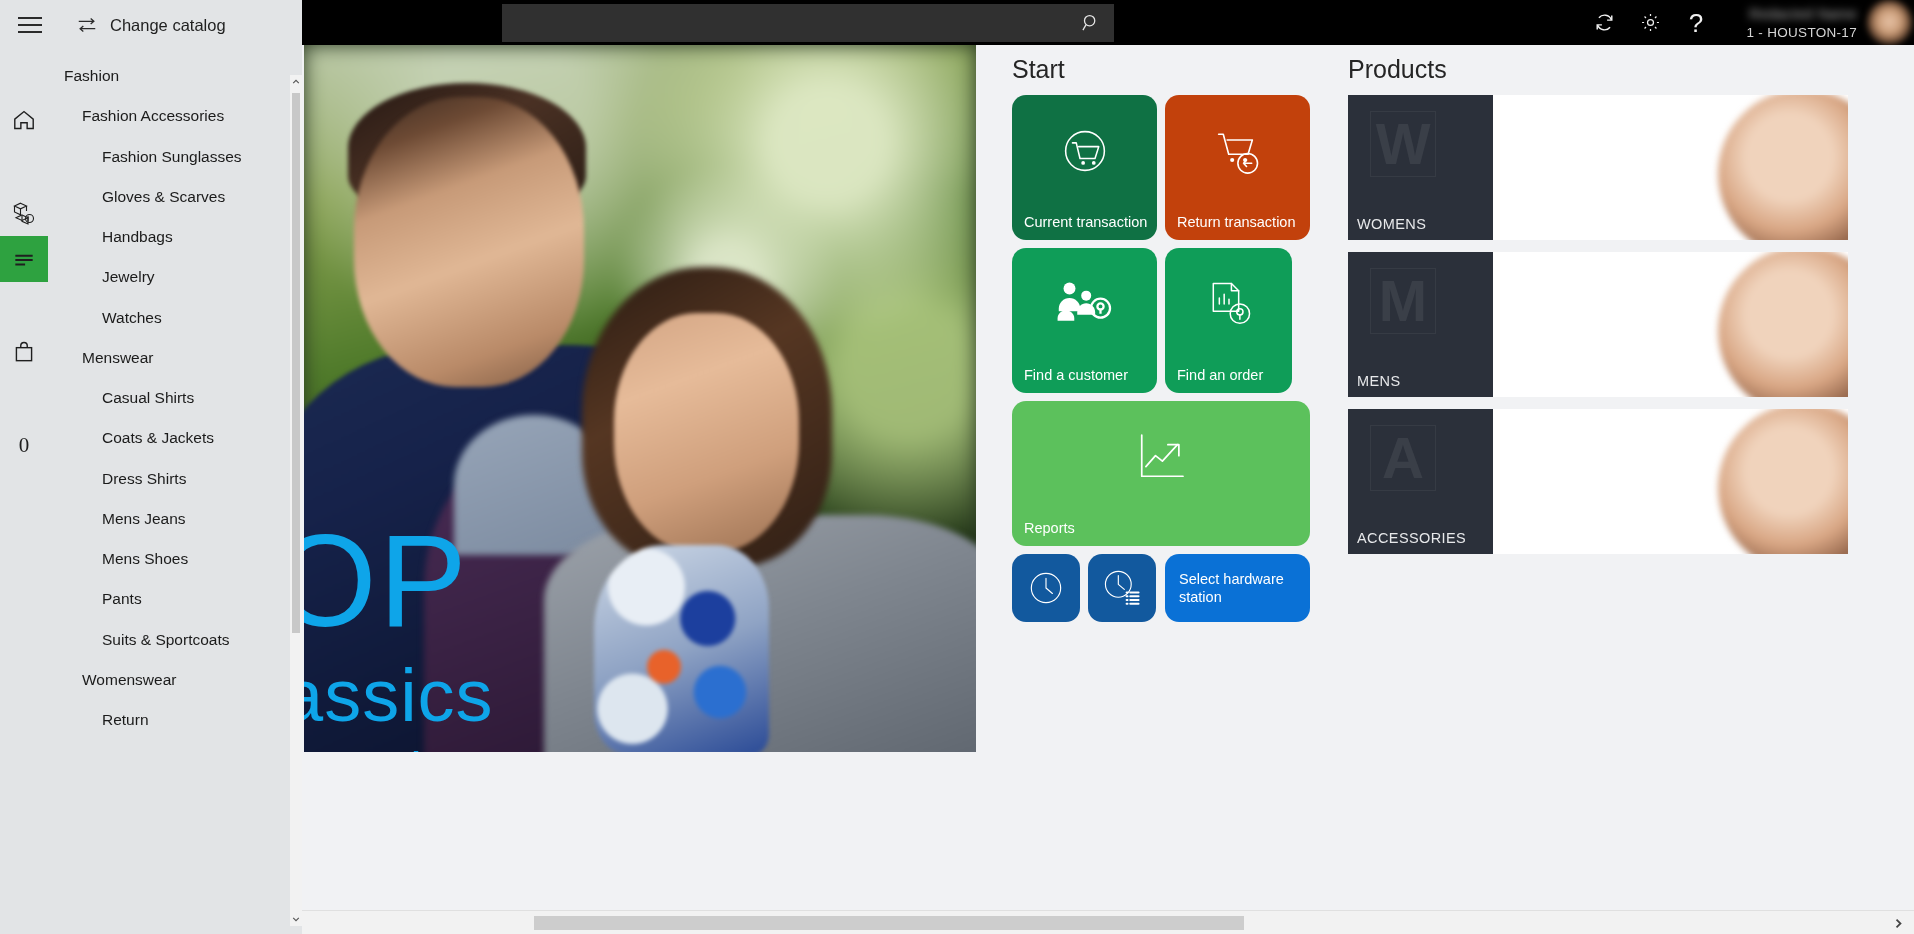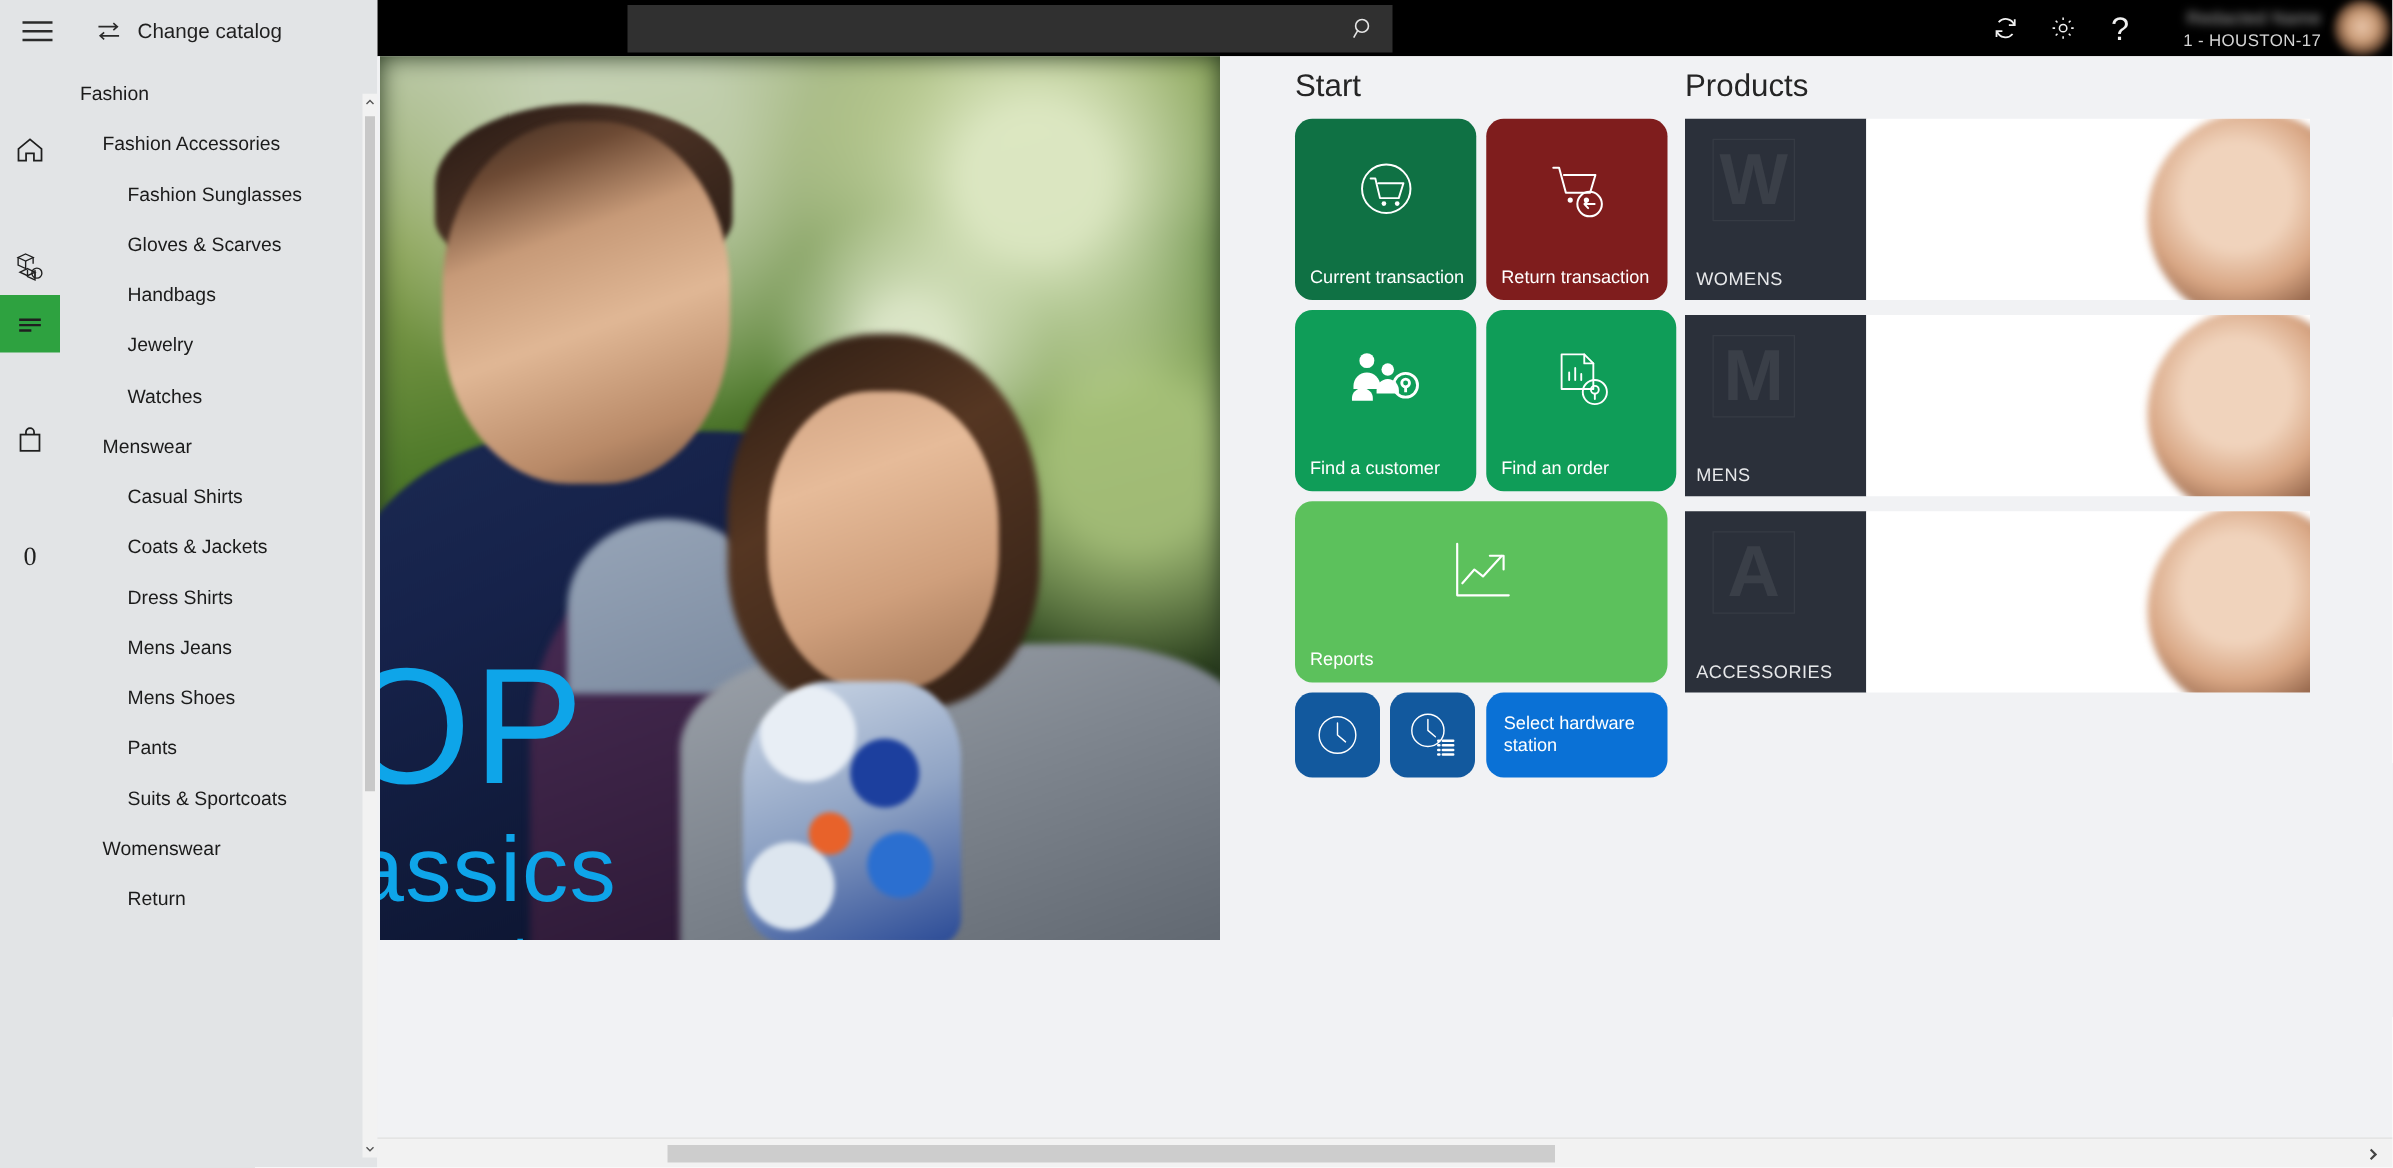--- a/index.html
+++ b/index.html
@@ -261,21 +261,20 @@
   .hero-word3 {
     position: absolute; left: -18px; top: 700px;
     font-size: 50px; font-weight: 300; letter-spacing: 1px;
     font-family: "Liberation Sans", sans-serif; line-height: 1;
   }
 
   
   .start-col {
     position: absolute; left: 710px; top: 0;
     width: 320px;
-    margin-left: 24px;
   }
   .section-title {
     font-size: 25px; font-weight: 300; color: #252525;
     margin: 12px 0 13px 0; line-height: 1;
   }
   .tile-grid { position: relative; }
   .tile {
     position: absolute;
     cursor: pointer;
     overflow: hidden;
@@ -511,21 +510,21 @@
             <div class="tile-icon-wrap" style="top: 0px; height: 111px;">
               <svg width="60" height="60" viewBox="0 0 48 48" fill="none" stroke="#ffffff" stroke-width="1.25" stroke-linecap="round" stroke-linejoin="round">
         <circle cx="24" cy="24" r="15.5"></circle>
         <path d="M14 17.5h3l3 12.5h12l3-9.5H19"></path>
         <circle cx="22.5" cy="33.5" r="1.5" fill="#fff" stroke="none"></circle>
         <circle cx="31" cy="33.5" r="1.5" fill="#fff" stroke="none"></circle>
               </svg>
             </div>
             <div class="tile-label">Current transaction</div>
           </div>
-          <div class="tile" style="left: 153px; top: 0px; width: 145px; height: 145px; background: #7f1d1d;">
+          <div class="tile" style="left: 153px; top: 0px; width: 145px; height: 145px; background: #c2410c;">
             <div class="tile-icon-wrap" style="top: 0px; height: 111px;">
               <svg width="62" height="62" viewBox="0 0 48 48" fill="none" stroke="#ffffff" stroke-width="1.25" stroke-linecap="round" stroke-linejoin="round">
         <path d="M9 11h3.6l4.2 15.5h15l3.3-11H15.6"></path>
         <circle cx="19.5" cy="31" r="1.6" fill="#fff" stroke="none"></circle>
         <circle cx="29.5" cy="31" r="1.6" fill="#fff" stroke="none"></circle>
         <circle cx="31.5" cy="33.5" r="7.6"></circle>
         <path d="M34.6 33.5h-6.3M30.6 31l-2.3 2.5 2.3 2.5"></path>
               </svg>
             </div>
             <div class="tile-label">Return transaction</div>
@@ -541,21 +540,21 @@
                 <path d="M3 34c0-3.5 3-6.5 7-6.5s7 3 7 6.5v2H3z"></path>
         <g fill="none" stroke="#ffffff" stroke-width="1.9">
           <circle cx="39" cy="25.5" r="8"></circle>
                   <circle cx="39" cy="24" r="2.6"></circle>
                   <path d="M39 26.6v3.6"></path>
         </g>
               </svg>
             </div>
             <div class="tile-label">Find a customer</div>
           </div>
-          <div class="tile" style="left: 153px; top: 153px; width: 152px; height: 145px; background: rgb(15, 157, 88);">
+          <div class="tile" style="left: 153px; top: 153px; width: 127px; height: 145px; background: rgb(15, 157, 88);">
             <div class="tile-icon-wrap" style="top: 0px; height: 111px;">
               <svg width="58" height="58" viewBox="0 0 48 48" fill="none" stroke="#ffffff" stroke-width="1.25" stroke-linecap="round" stroke-linejoin="round">
         <path d="M11 7h15l6 6v17H11z"></path>
                 <path d="M26 7v6h6"></path>
         <path d="M16 24v-5M20 24v-8M24 24v-4"></path>
         <circle cx="33" cy="32" r="8"></circle>
                 <circle cx="33" cy="30.5" r="2.6"></circle>
                 <path d="M33 33v3.6"></path>
               </svg>
             </div>

